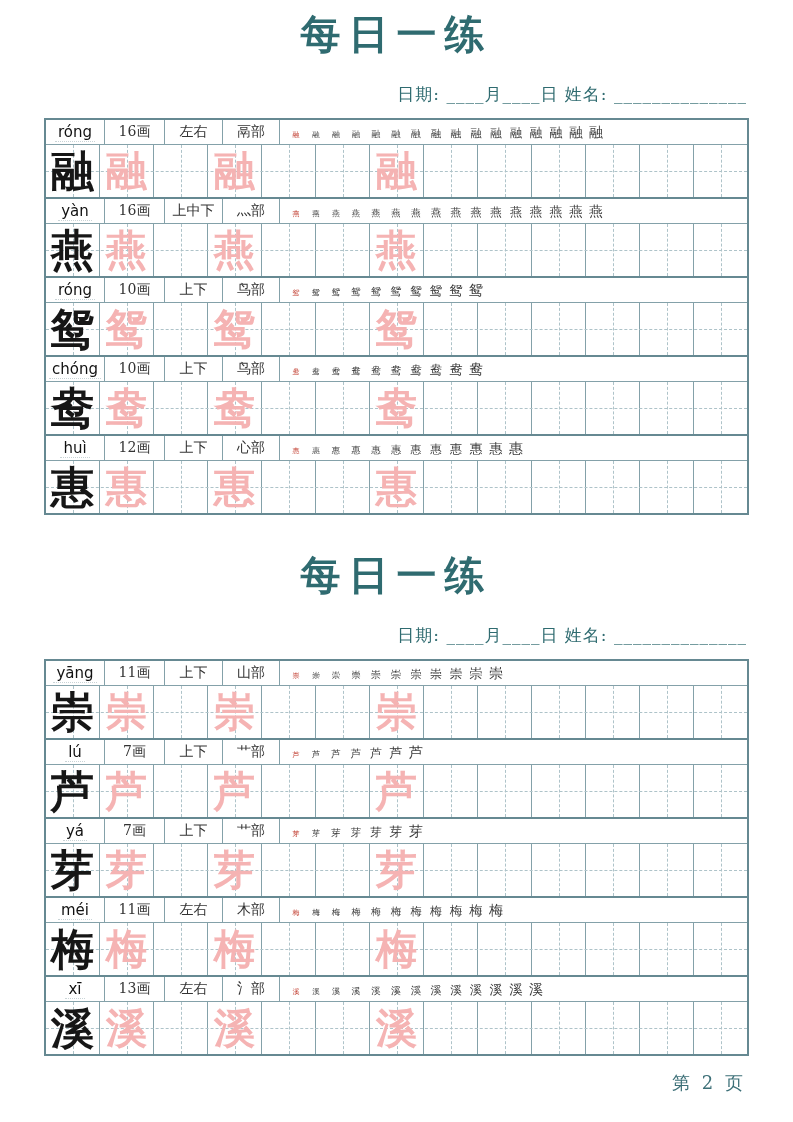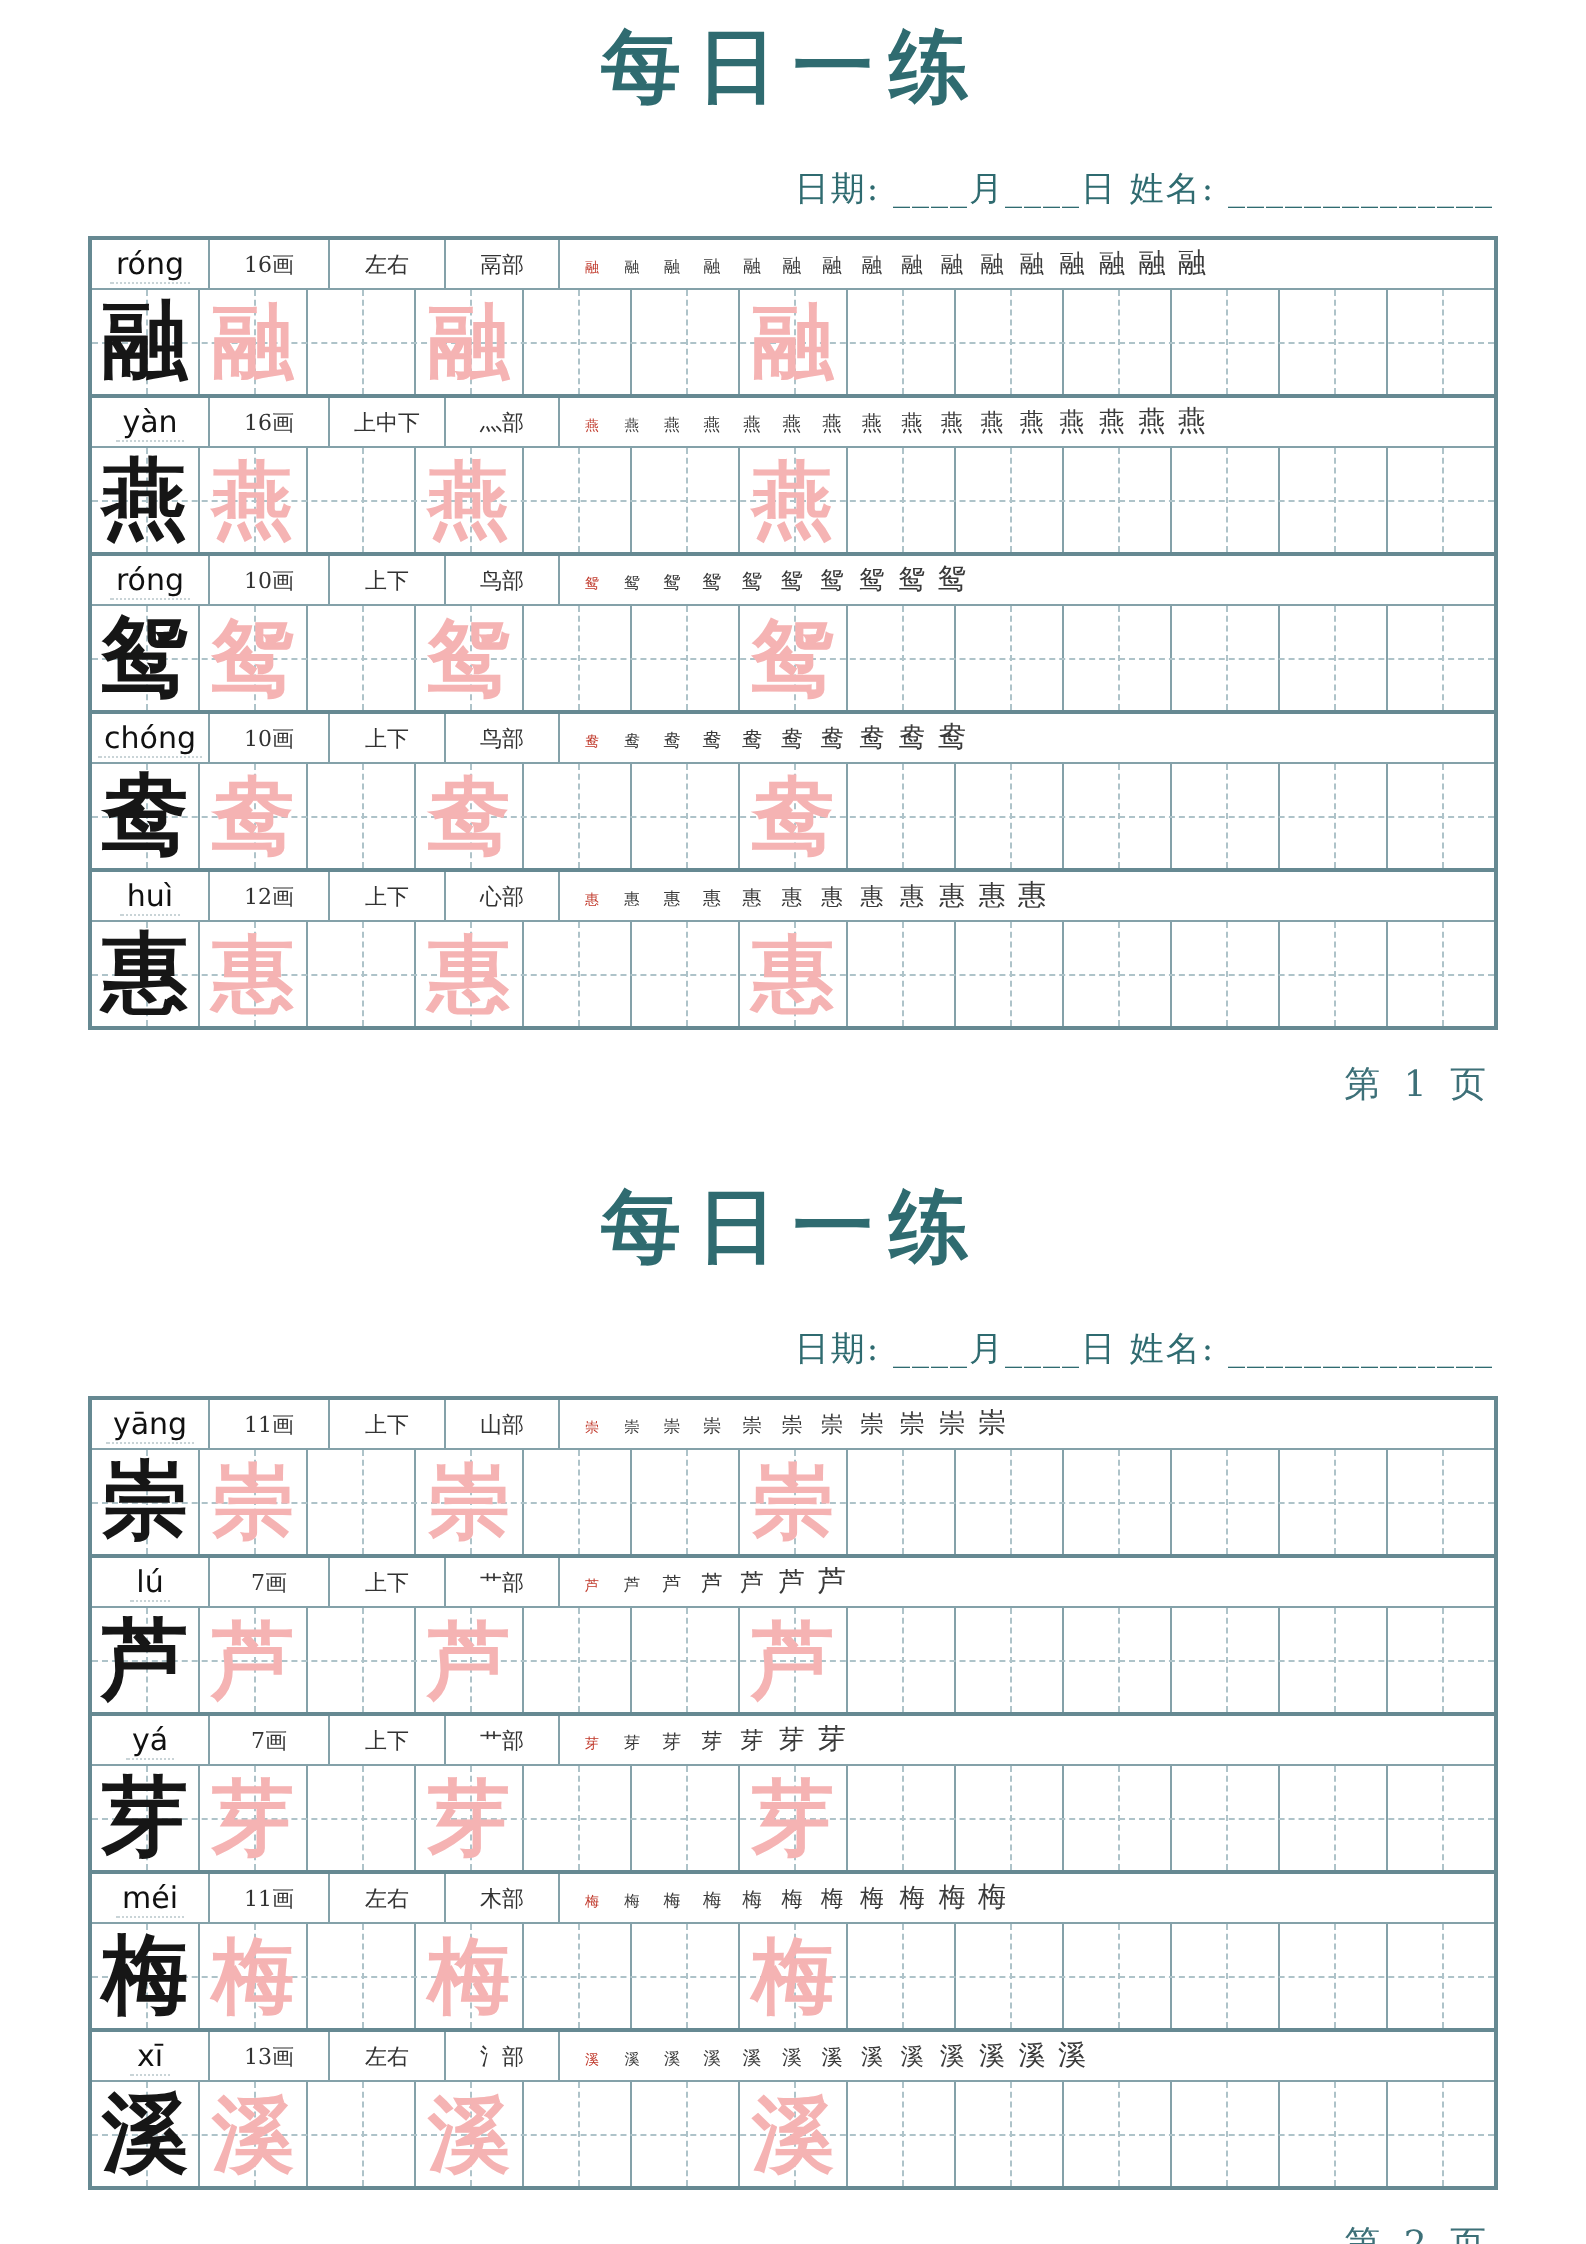--- a/index.html
+++ b/index.html
@@ -26,21 +26,21 @@
   .block + .block { border-top: 2px solid #668992; }
   .hdr { display: flex; height: 25px; border-bottom: 1px solid #84a1a9; }
   .hcell {
     border-right: 1px solid #84a1a9; display: flex; align-items: center;
     justify-content: center; font-size: 12px; color: #222; overflow: hidden;
   }
   .hcell:last-child { border-right: none; }
   .hc-pinyin { width: 59px; font-size: 15px; color: #111; }
   .hc-pinyin span { border-bottom: 1px dotted #c9d4d7; padding: 0 3px; }
   .hc-strokes { width: 60px; } .hc-struct { width: 58px; } .hc-radical { width: 57px; }
-  .hc-kai { font-family: "DejaVu Serif", serif; font-size: 11px; color: #333; }
+  .hc-kai { font-family: "DejaVu Serif", serif; font-size: 14px; color: #333; }
   .hc-seq {
     flex: 1; justify-content: flex-start; padding-left: 9px; gap: 6px;
     font-family: "DejaVu Serif", serif;
   }
   .seq-step { font-size: 14px; line-height: 1; transform-origin: 50% 80%; color: #3a3a3a; }
   .prac { display: flex; height: 52px; position: relative; }
   .prac::after {
     content: ""; position: absolute; left: 0; right: 0; top: 50%;
     border-top: 1px dashed #aec3c9; pointer-events: none;
   }
@@ -304,21 +304,20 @@
           </div>
           <div class="pcell"></div>
           <div class="pcell"></div>
           <div class="pcell"></div>
           <div class="pcell"></div>
           <div class="pcell"></div>
           <div class="pcell"></div>
         </div>
       </div>
     </div>
-  <div class="footer">第 1 页</div>
 </div>
 
 <div class="page page-2">
   <div class="title">每日一练</div>
   <div class="dateline">日期: ____月____日  姓名: ______________</div>
   <div class="wtable" id="table-1">
       <div class="block">
         <div class="hdr">
           <div class="hcell hc-pinyin">
             <span>yāng</span>

